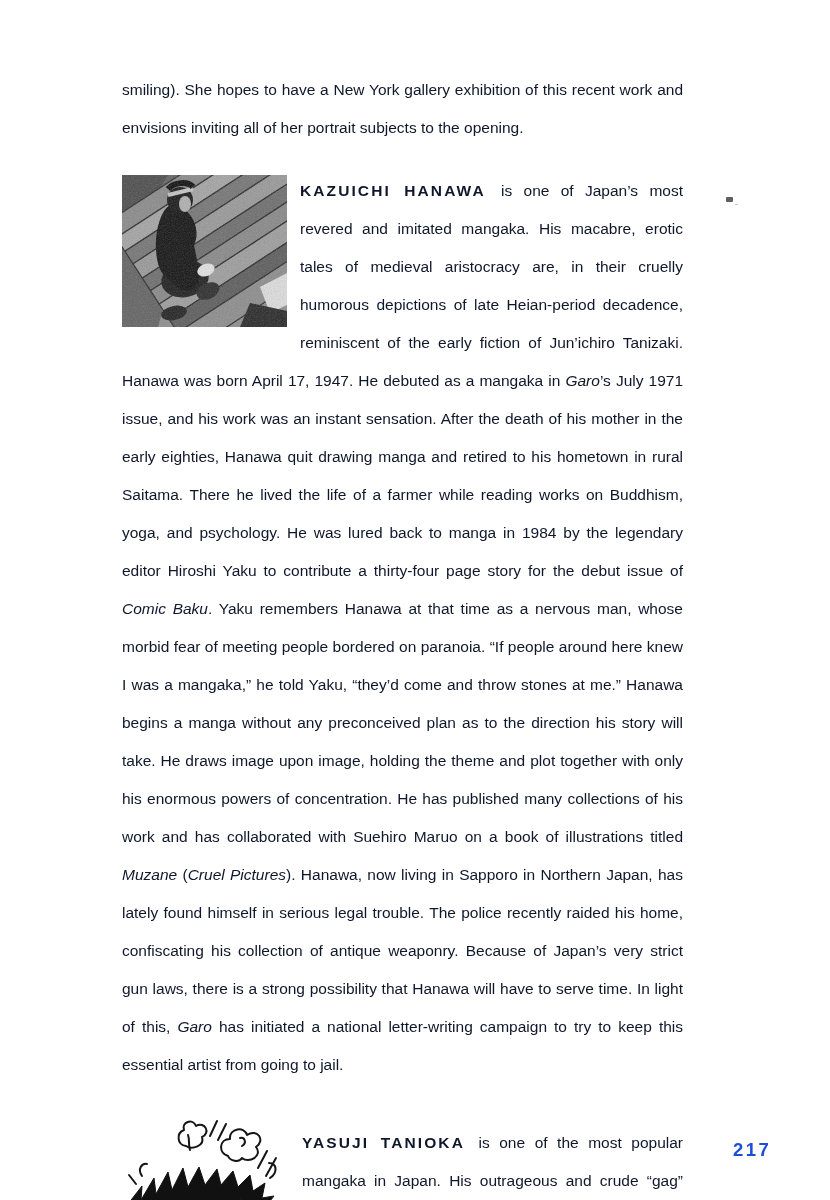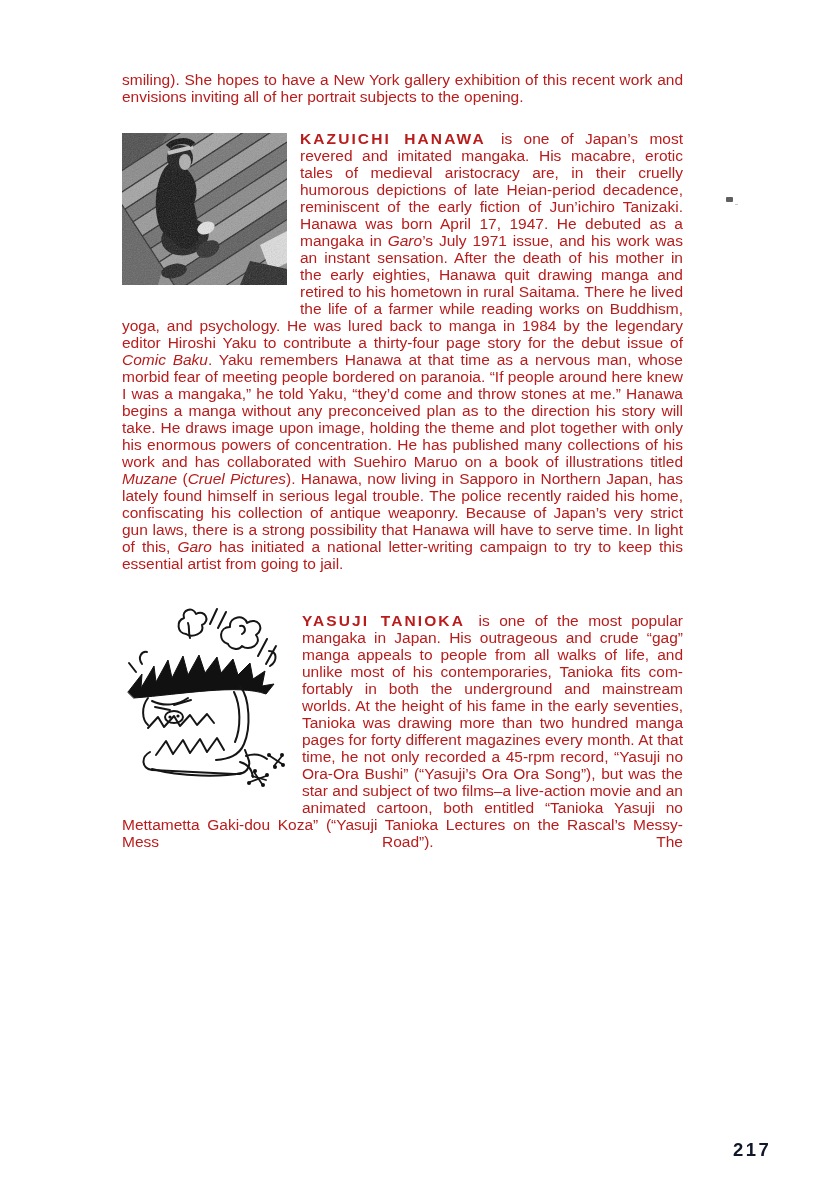--- a/index.html
+++ b/index.html
@@ -12,23 +12,23 @@
     overflow:hidden;
   }
   .content{
     position:absolute;
     left:122px;top:0;
     width:561px;
   }
   .body-text{
     margin:0;
     font-size:15.5px;
-    line-height:17px;
+    line-height:38px;
     text-align:justify;
-    color:#b91c1c;
+    color:#0f172a;
   }
   .intro{margin:71px 0 25px 0;}
   .bio{overflow:visible;margin-top:11px;}
   .bio.tanioka{margin-top:40px;}
   .seg-name{font-weight:700;letter-spacing:2.1px;padding-right:4px;}
   .seg-italic{font-style:italic;}
   .justify-last{text-align-last:justify;}
   .photo-float{
     float:left;
     width:165px;height:152px;
@@ -38,21 +38,21 @@
     float:left;
     width:170px;height:185px;
     margin:-8px 10px 12px 0;
   }
   .page-number{
     position:absolute;
     left:733px;top:1139px;
     font-size:18.5px;
     font-weight:700;
     letter-spacing:2.5px;
-    color:#0f172a;
+    color:#1d4ed8;
   }
   .scan-dot{
     position:absolute;
     left:726px;top:197px;
     width:7px;height:5px;
     background:#5f5f5f;
     border-radius:1px;
     box-shadow:7px 5px 0 -2px #c9c9c9;
   }
 </style>

